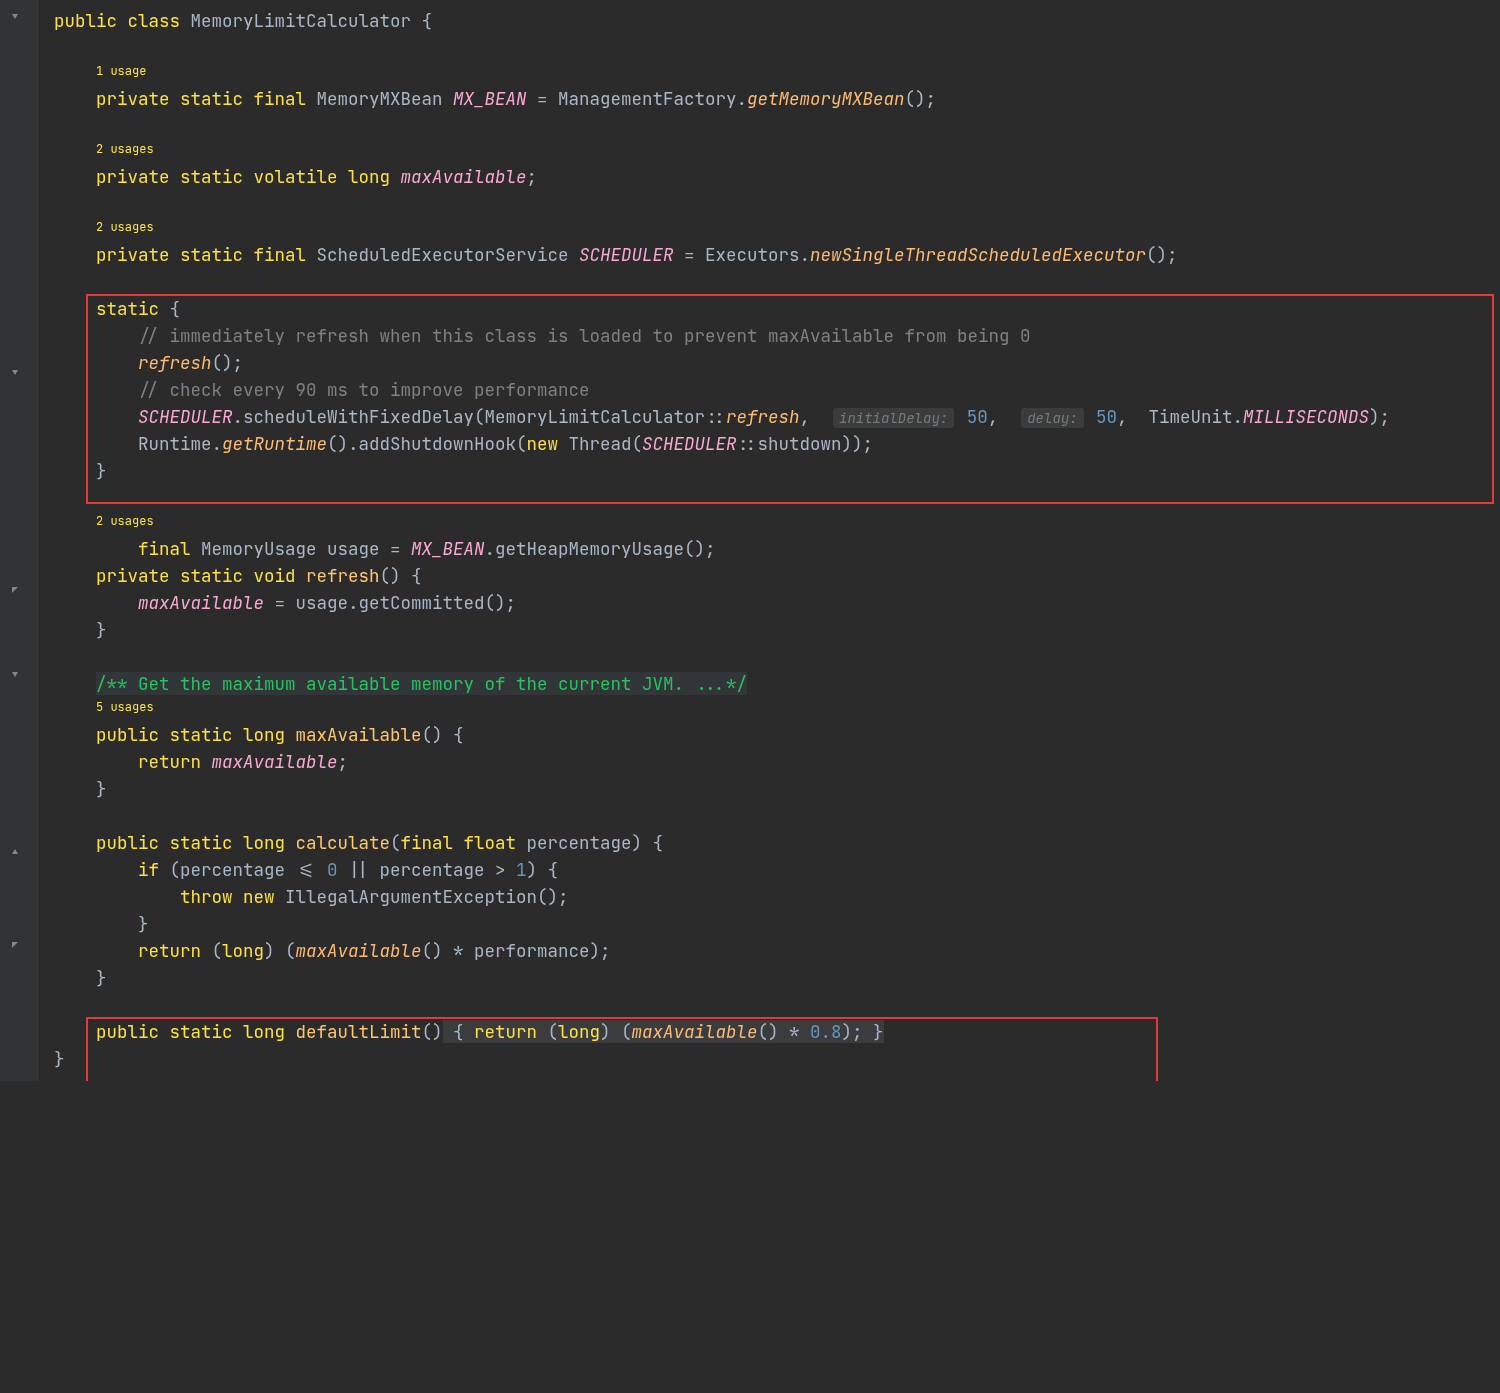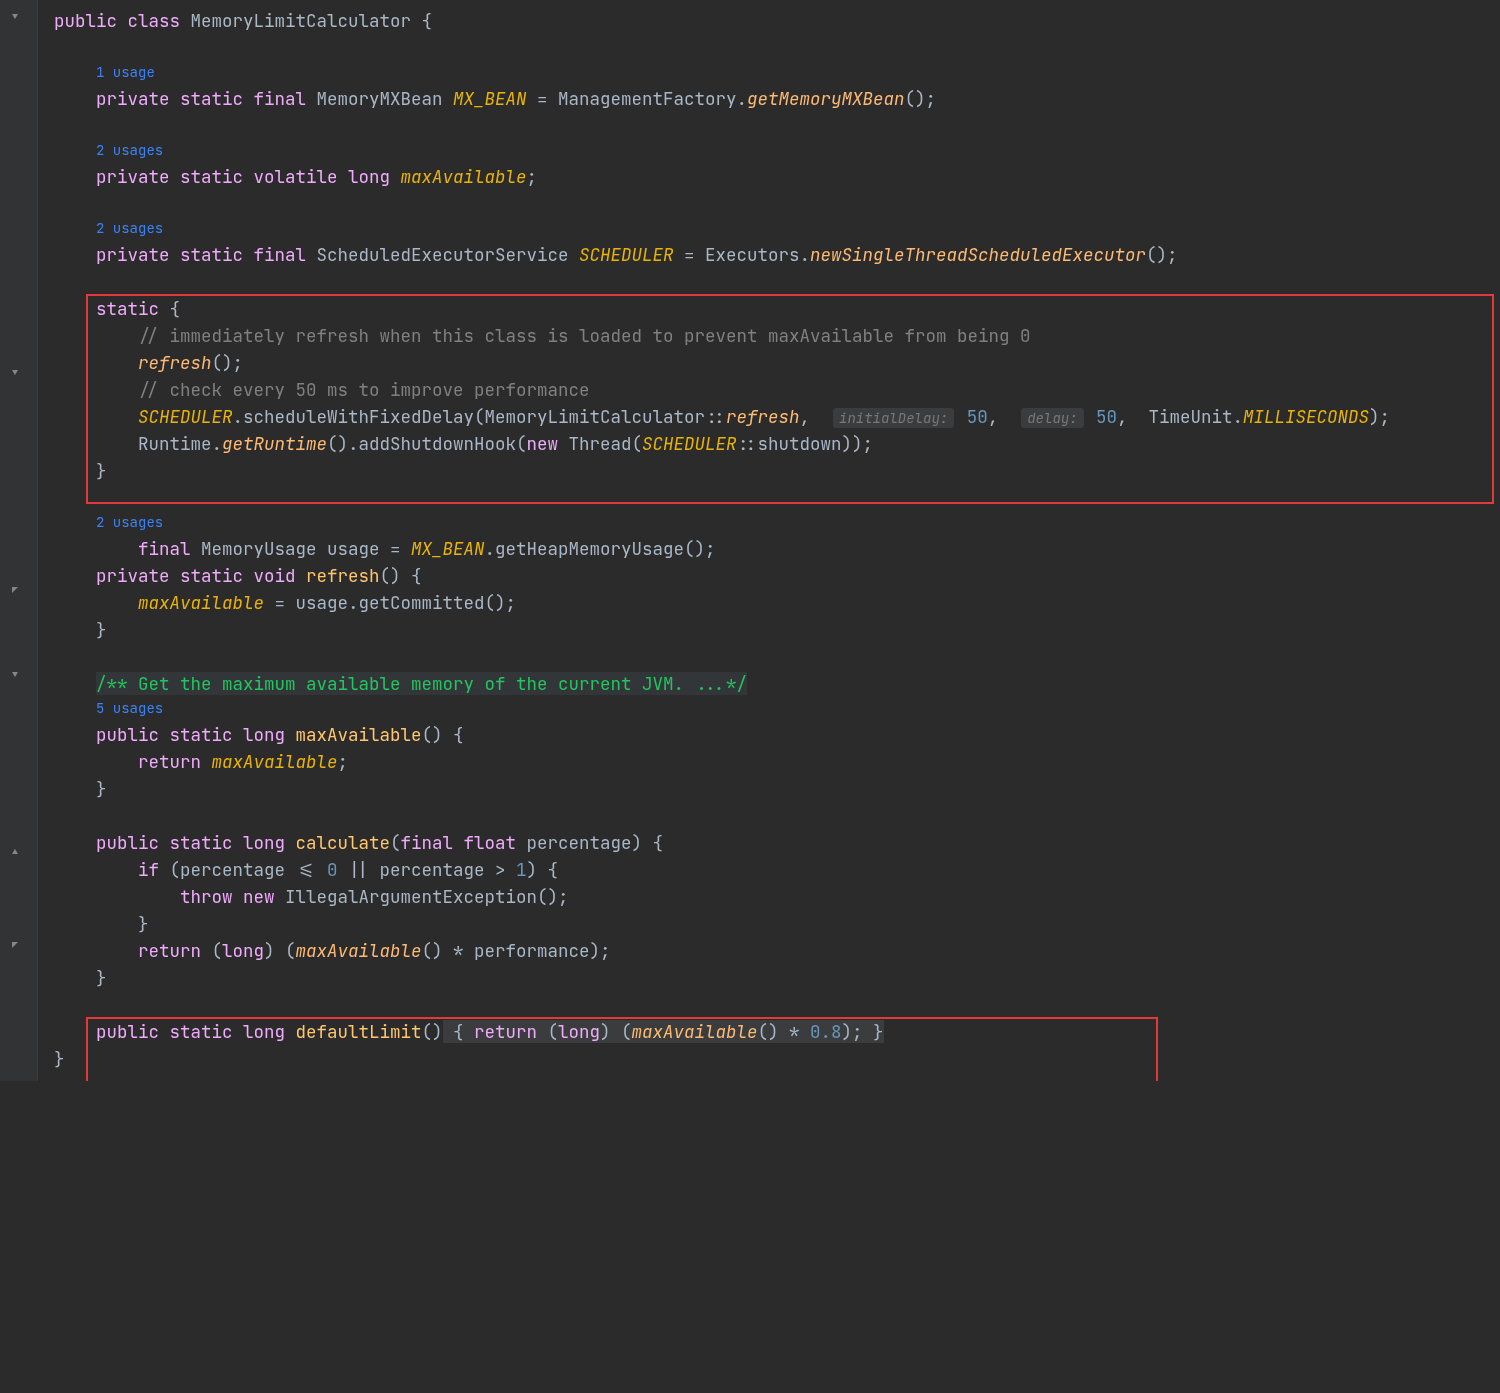--- a/index.html
+++ b/index.html
@@ -43,30 +43,30 @@
     white-space: pre;
     min-height: 27px;
     padding-left: 0;
     position: relative;
   }
   .indent0 { padding-left: 8px; }
   .indent1 { padding-left: 50px; }
   .indent2 { padding-left: 92px; }
   .indent3 { padding-left: 134px; }
   .usage {
-    color: #3b82f6;
-    font-size: 14px;
+    color: #fde047;
+    font-size: 12px;
     padding-left: 50px;
     min-height: 24px;
   }
   .blank { min-height: 27px; }
-  .kw { color: #f0abfc; }
+  .kw { color: #fde047; }
   .cls { color: #a9b7c6; }
   .methoddef { color: #ffc66d; }
-  .field-italic { color: #eab308; font-style: italic; }
+  .field-italic { color: #f9a8d4; font-style: italic; }
   .static-italic { color: #fdba74; font-style: italic; }
   .num { color: #6897bb; }
   .comment { color: #808080; }
   .doccomment { color: #22c55e; background: #333638; }
   .hint {
     background: #3a3c3e;
     color: #787878;
     font-size: 14px;
     padding: 1px 6px;
     border-radius: 3px;
@@ -134,21 +134,21 @@
     <div class="line indent1"><span class="kw">private</span> <span class="kw">static</span> <span class="kw">final</span> <span>ScheduledExecutorService</span> <span class="field-italic">SCHEDULER</span><span> = </span><span>Executors</span><span>.</span><span class="static-italic">newSingleThreadScheduledExecutor</span><span>();</span></div>
 
     <div class="blank"></div>
 
     <div style="position:relative;">
       <div class="redbox" style="left:40px; right:6px; top:-2px; height:210px;"></div>
 
       <div class="line indent1"><span class="kw">static</span><span> {</span></div>
       <div class="line indent2"><span class="comment">// immediately refresh when this class is loaded to prevent maxAvailable from being 0</span></div>
       <div class="line indent2"><span class="static-italic">refresh</span><span>();</span></div>
-      <div class="line indent2"><span class="comment">// check every 50 ms to improve performance</span></div>
+      <div class="line indent2"><span class="comment">// check every 90 ms to improve performance</span></div>
       <div class="line indent2"><span class="field-italic">SCHEDULER</span><span>.</span><span>scheduleWithFixedDelay</span><span>(</span><span>MemoryLimitCalculator</span><span>::</span><span class="static-italic">refresh</span><span>,  </span><span class="hint"><span>initialDelay:</span></span> <span class="num">50</span><span>,  </span><span class="hint"><span>delay:</span></span> <span class="num">50</span><span>,  </span><span>TimeUnit</span><span>.</span><span class="field-italic">MILLISECONDS</span><span>);</span></div>
       <div class="line indent2"><span>Runtime</span><span>.</span><span class="static-italic">getRuntime</span><span>().</span><span>addShutdownHook</span><span>(</span><span class="kw">new</span><span> Thread(</span><span class="field-italic">SCHEDULER</span><span>::</span><span>shutdown</span><span>));</span></div>
       <div class="line indent1"><span>}</span></div>
     </div>
 
     <div class="blank"></div>
     <div class="usage">2 usages</div>
     <div class="line indent2"><span class="kw">final</span><span> MemoryUsage usage = </span><span class="field-italic">MX_BEAN</span><span>.</span><span>getHeapMemoryUsage</span><span>();</span></div>
     <div class="line indent1"><span class="kw">private</span> <span class="kw">static</span> <span class="kw">void</span> <span class="methoddef">refresh</span><span>() {</span></div>
     <div class="line indent2"><span class="field-italic">maxAvailable</span><span> = usage.</span><span>getCommitted</span><span>();</span></div>

